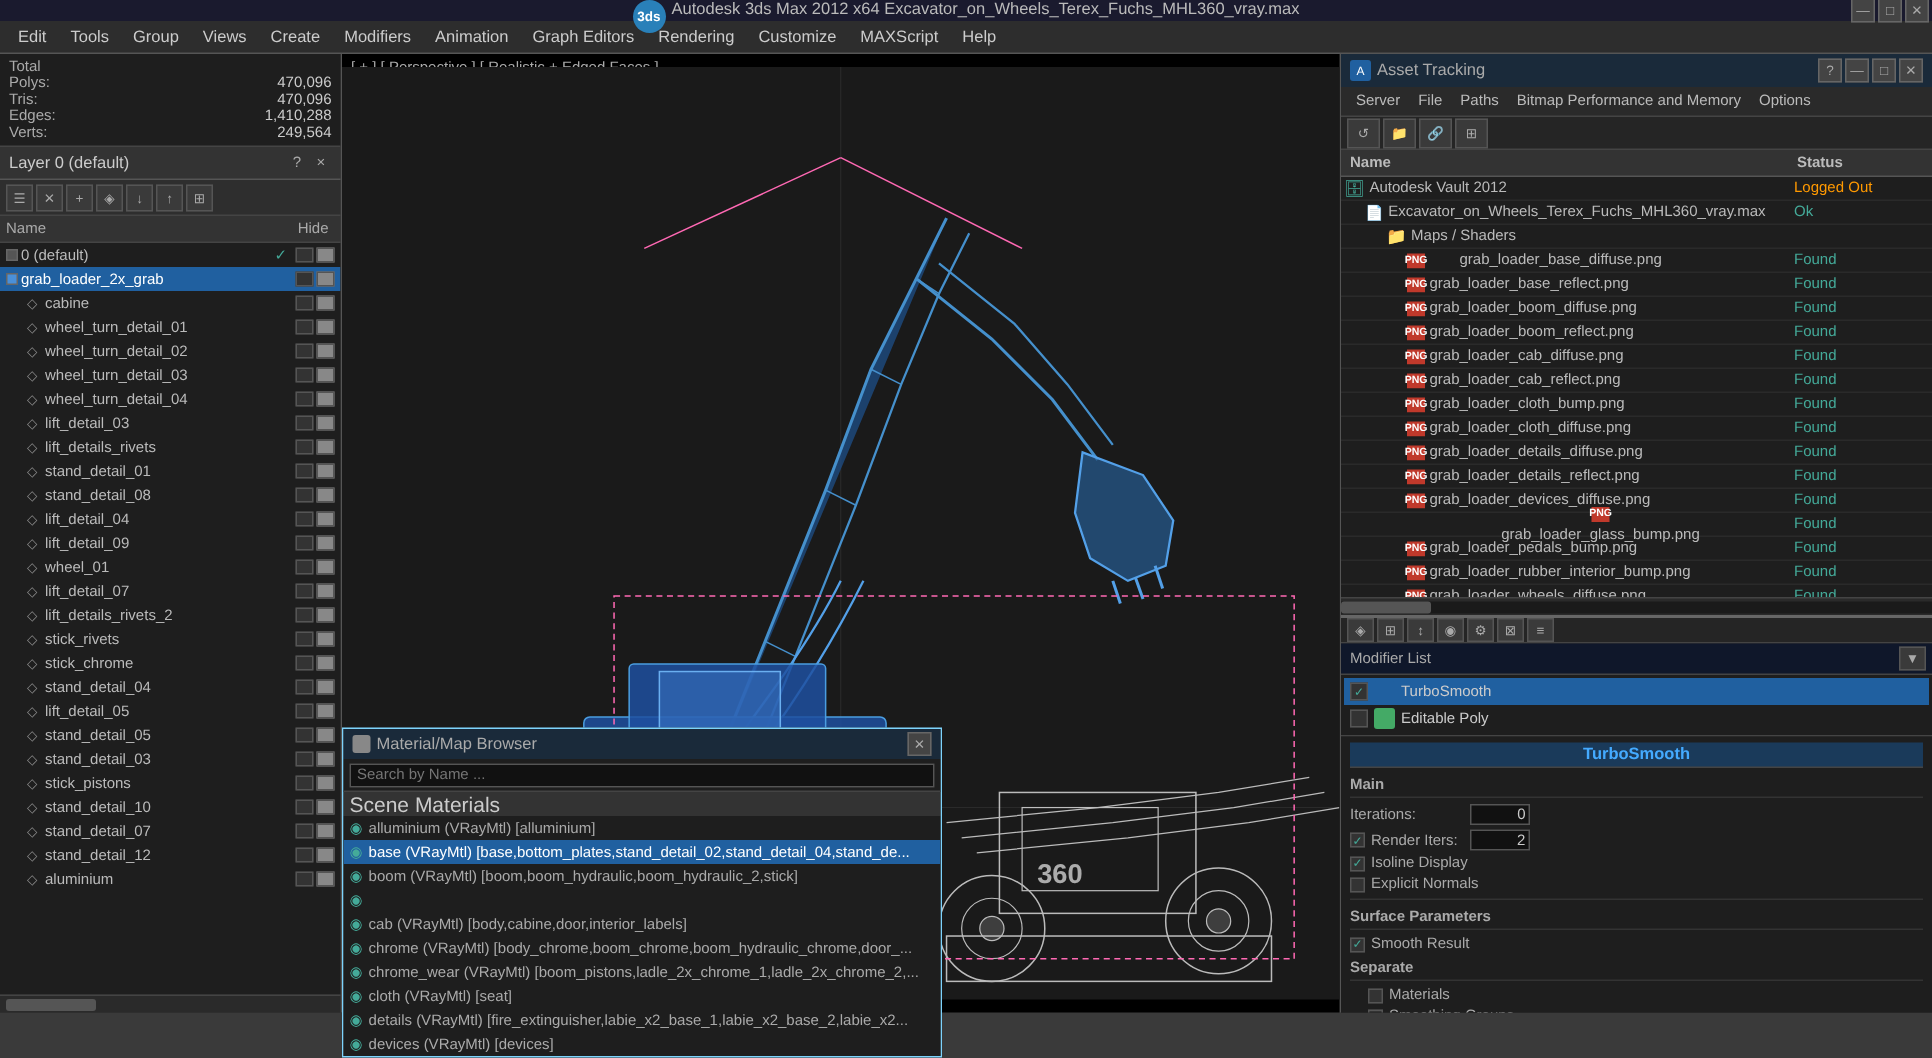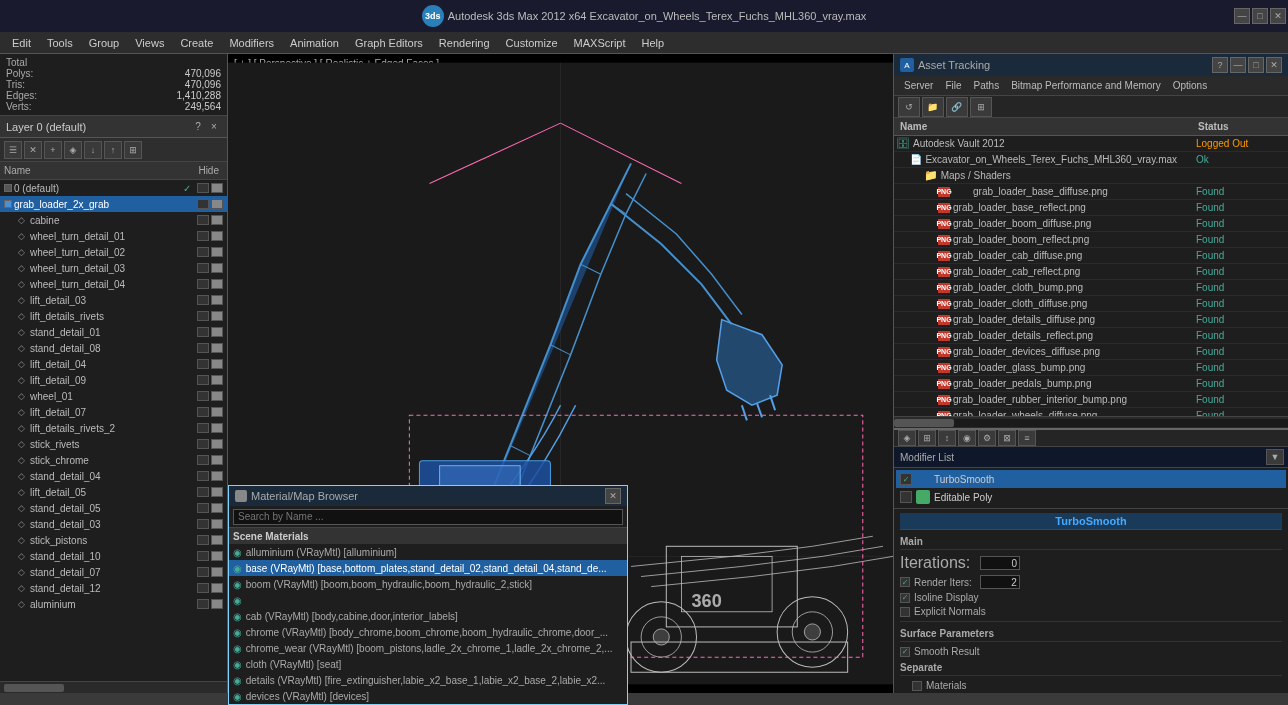--- a/index.html
+++ b/index.html
@@ -9,24 +9,23 @@
       overflow: hidden;
       background: #3a3a3a;
       font-family: 'Segoe UI', Tahoma, Arial, sans-serif;
       font-size: 11px;
       color: #ccc;
       user-select: none;
     }
 
     
     #title-bar {
-      height: 32px;
+      height: 14px;
       background: #1a1a2e;
       display: flex;
-      align-items: center;
       justify-content: center;
       color: #aaa;
       font-size: 11px;
       position: relative;
     }
     #title-bar .title-text { color: #bbb; }
     #title-bar .win-controls {
       position: absolute;
       right: 2px;
       top: 0;
@@ -371,21 +370,21 @@
       font-weight: bold;
       padding: 2px 0;
       border-bottom: 1px solid #333;
       margin-bottom: 4px;
     }
     .ts-row {
       display: flex;
       align-items: center;
       margin-bottom: 3px;
     }
-    .ts-label { color: #aaa; width: 80px; font-size: 16px; }
+    .ts-label { color: #aaa; width: 80px; font-size: 10px; }
     .ts-input {
       width: 40px; height: 14px;
       background: #111;
       border: 1px solid #555;
       color: #ccc;
       font-size: 10px;
       text-align: right;
       padding: 0 2px;
     }
     .ts-checkbox-row { display: flex; align-items: center; gap: 4px; margin-bottom: 3px; }
@@ -429,21 +428,21 @@
       font-size: 10px;
       padding: 0 4px;
     }
     #mb-scene-header {
       height: 16px;
       background: #333;
       display: flex;
       align-items: center;
       padding: 0 4px;
     }
-    .mb-section-label { color: #ccc; font-size: 10px; font-weight: bold; }
+    .mb-section-label { color: #ccc; font-size: 14px; font-weight: normal; }
     #mb-list {
       background: #1e1e1e;
       max-height: 200px;
       overflow-y: auto;
     }
     .mb-item {
       height: 16px;
       padding: 0 4px;
       display: flex;
       align-items: center;
@@ -1019,21 +1018,21 @@
       <div class="at-cell-status status-found">Found</div>
     </div>
           <div class="at-row">
       <div class="at-cell-name" style="padding-left:42px;">
         <div class="at-file-icon">PNG</div>
         <span>grab_loader_devices_diffuse.png</span>
       </div>
       <div class="at-cell-status status-found">Found</div>
     </div>
           <div class="at-row">
-      <div class="at-cell-name" style="padding-left:42px;">
+      <div class="at-cell-name" style="padding-left:42px;flex-direction:column;">
         <div class="at-file-icon">PNG</div>
         <span>grab_loader_glass_bump.png</span>
       </div>
       <div class="at-cell-status status-found">Found</div>
     </div>
           <div class="at-row">
       <div class="at-cell-name" style="padding-left:42px;">
         <div class="at-file-icon">PNG</div>
         <span>grab_loader_pedals_bump.png</span>
       </div>

